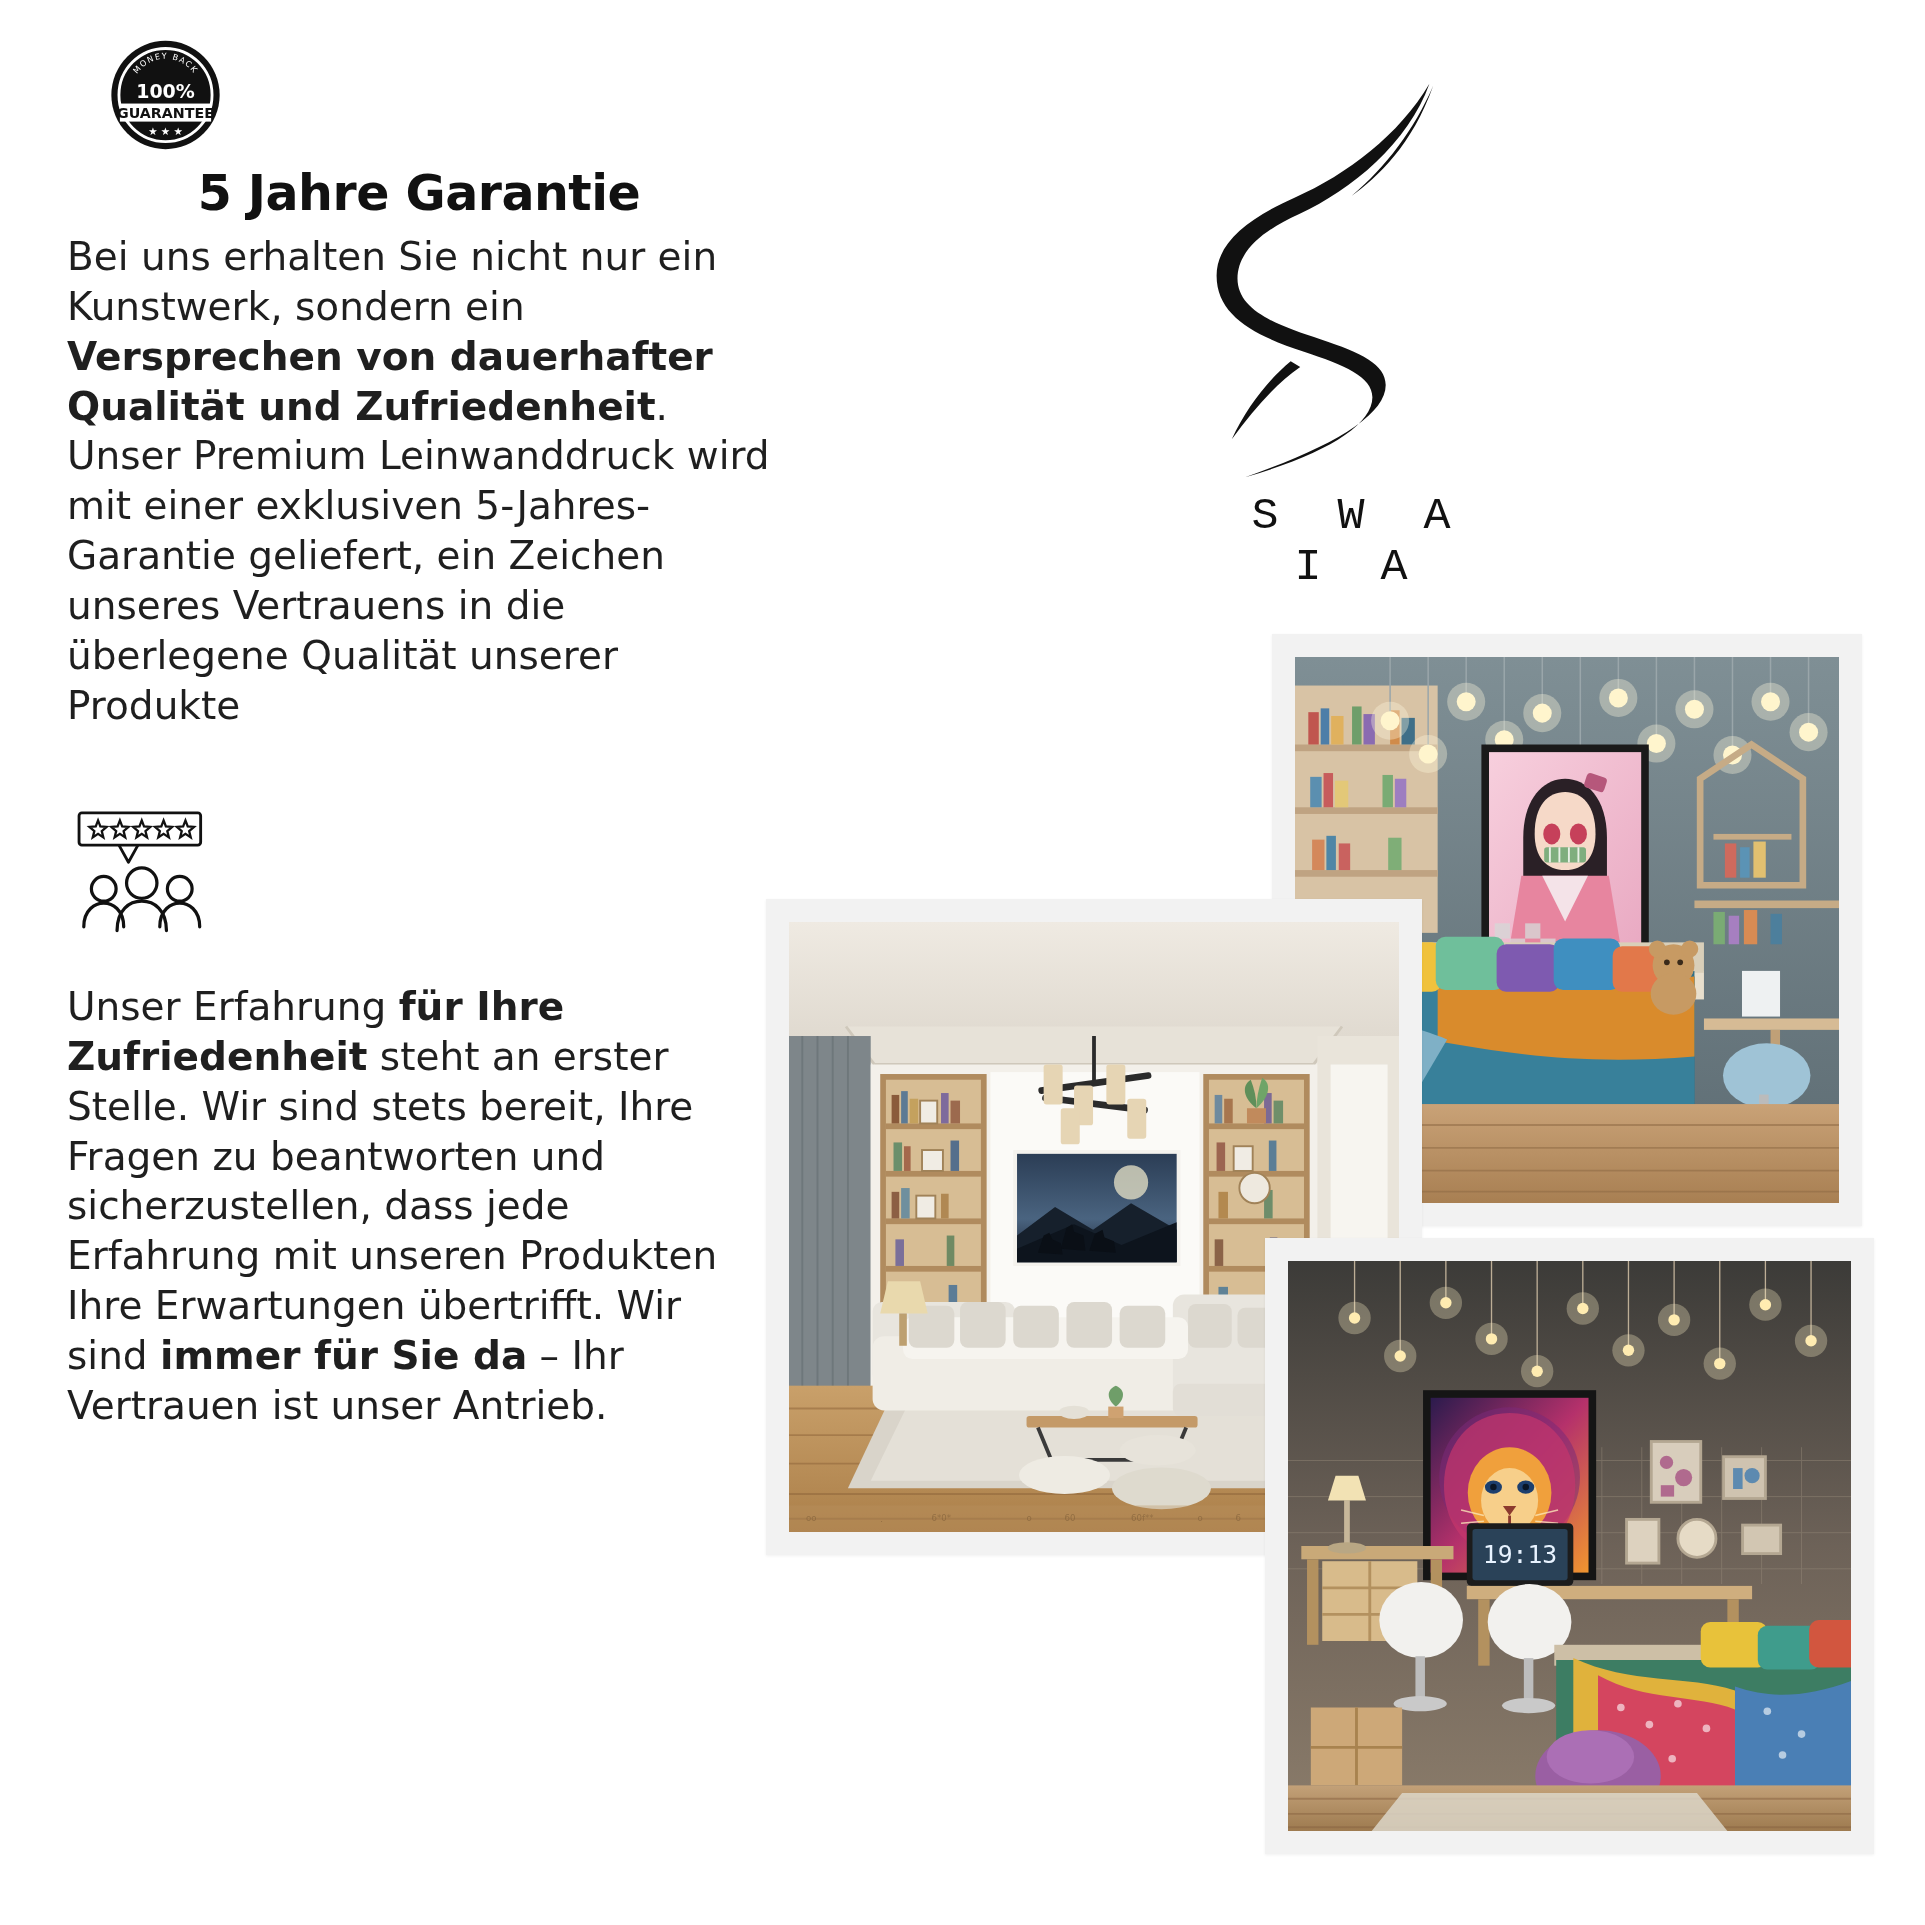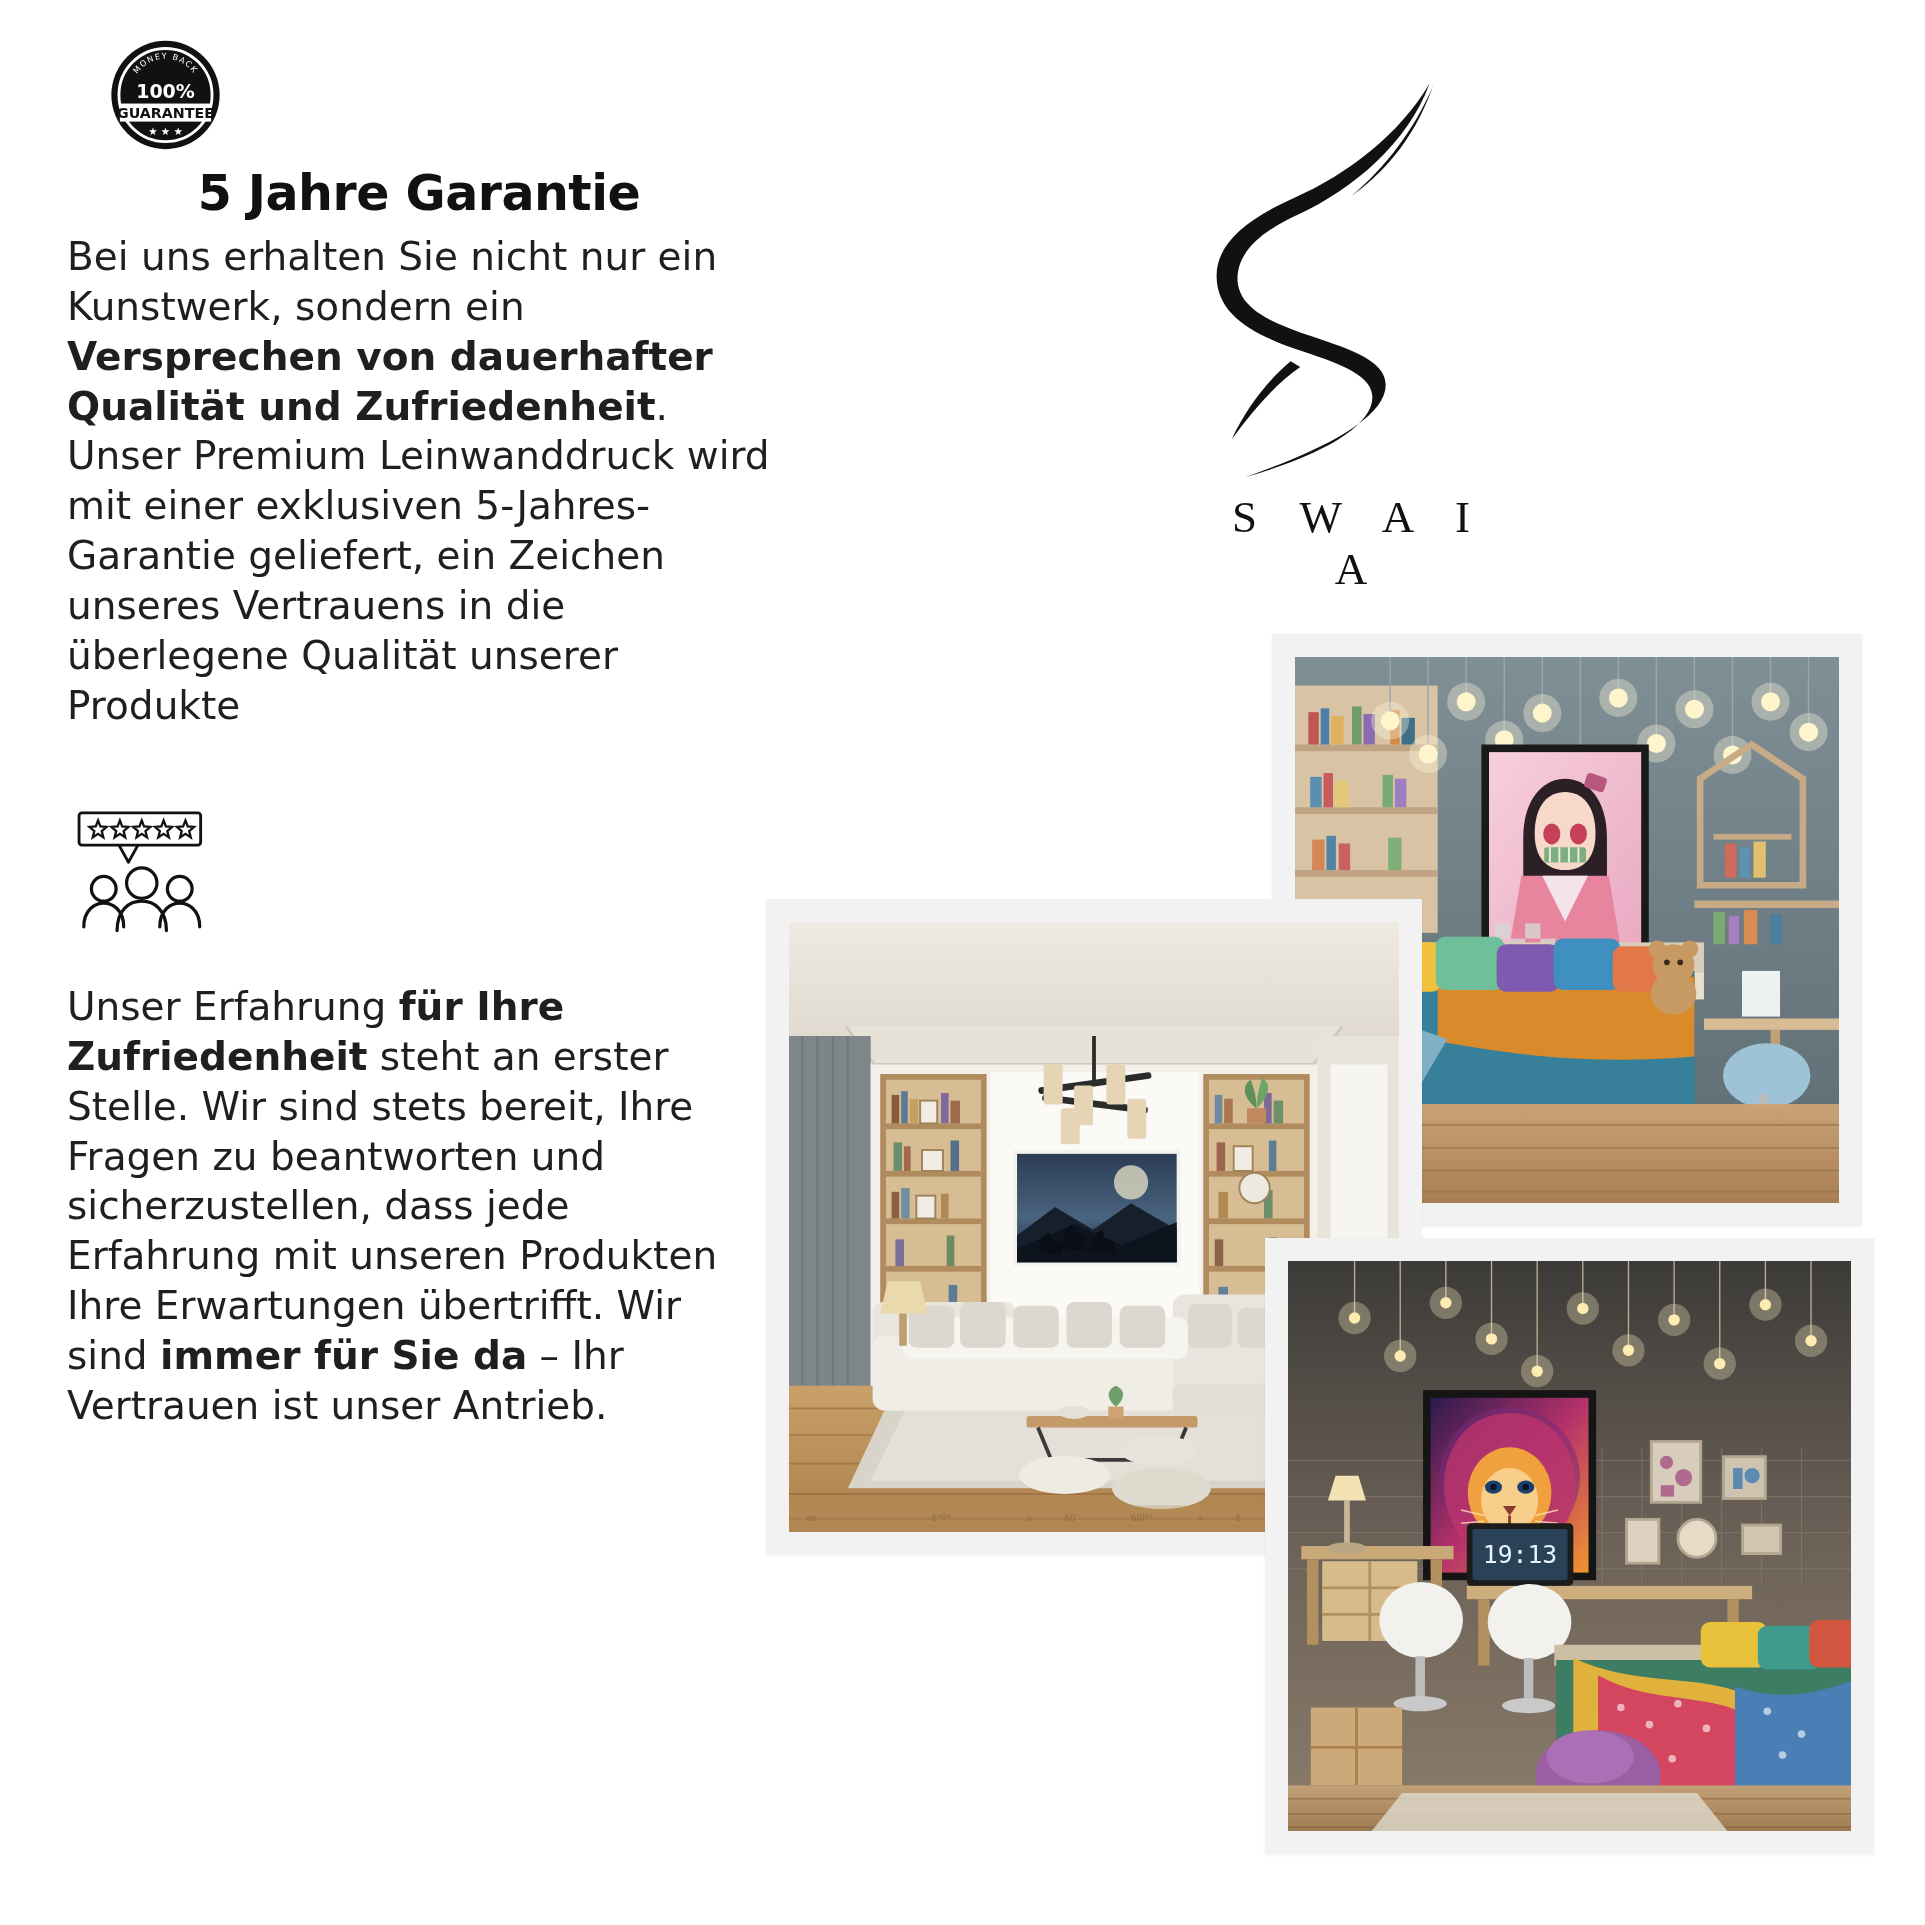--- a/index.html
+++ b/index.html
@@ -70,21 +70,21 @@
     left: 1194px;
     top: 76px;
     width: 314px;
     text-align: center;
   }
   .logo-mark { width: 285px; height: 409px; margin: 0 auto; }
   .logo-mark svg { display:block; }
   .logo-text {
     font-size: 45px;
     letter-spacing: 16px;
-    font-family: Liberation Serif, serif;
+    font-family: Liberation Mono, monospace;
     color: #111;
     margin-top: 5.7px;
     padding-left: 16px;
   }
 
   
   .photo {
     position: absolute;
     background: #f2f2f2;
     box-shadow: 0 1px 2.9px rgba(0,0,0,0.06);

